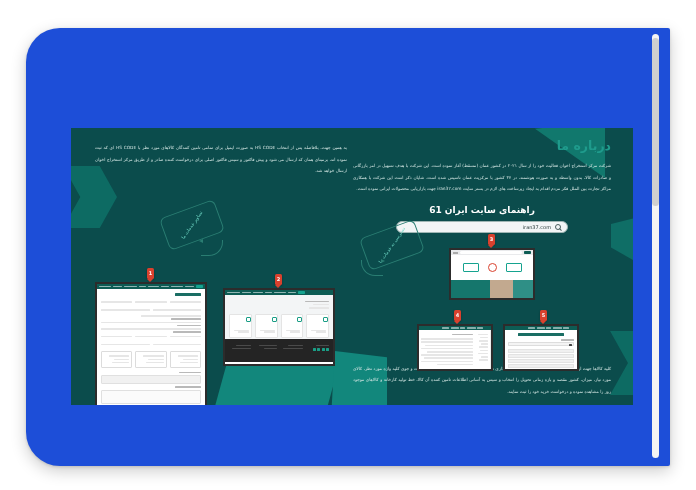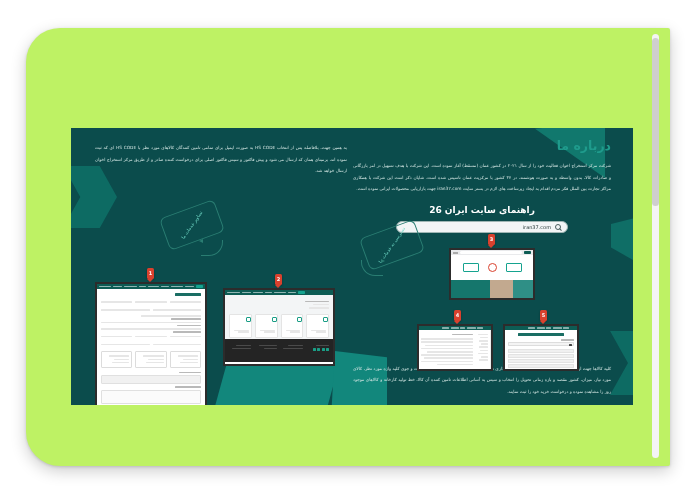--- a/index.html
+++ b/index.html
@@ -13,21 +13,21 @@
     font-family: "DejaVu Sans", "Liberation Sans", sans-serif;
   }
 
   
   .page-frame {
     position: absolute;
     left: 26px;
     top: 28px;
     width: 644px;
     height: 438px;
-    background: #bef264;
+    background: #1d4ed8;
     border-top-left-radius: 34px;
     border-bottom-left-radius: 34px;
     border-top-right-radius: 2px;
     border-bottom-right-radius: 2px;
     box-shadow: 0 5px 16px rgba(0,0,0,0.20), 0 1px 3px rgba(0,0,0,0.14);
   }
 
   
   .scroll-track {
     position: absolute;
@@ -321,21 +321,21 @@
     <div class="deco deco-tl-chevron"></div>
     <div class="deco deco-tr-tri"></div>
     <div class="deco deco-bl-para"></div>
     <div class="deco deco-bm-para"></div>
     <div class="deco deco-br-chevron"></div>
     <div class="deco deco-r-edge"></div>
 
     <div class="about-col">
       <div class="about-title">درباره ما</div>
       <div class="about-para">شرکت مرکز استخراج اخوان فعالیت خود را از سال ۲۰۲۱ در کشور عمان (مسقط) آغاز نموده است. این شرکت با هدف تسهیل در امر بازرگانی و صادرات کالا، بدون واسطه و به صورت هوشمند، در ۳۷ کشور با مرکزیت عمان تاسیس شده است. شایان ذکر است این شرکت با همکاری مراکز تجارت بین الملل فکر مردم اقدام به ایجاد زیرساخت های لازم در بستر سایت iran37.com جهت بازاریابی محصولات ایرانی نموده است.</div>
-      <div class="guide-title">راهنمای سایت ایران 26</div>
+      <div class="guide-title">راهنمای سایت ایران 61</div>
 
       <div class="searchbar">
         <span class="mag"></span>
         <span class="sval">iran37.com</span>
       </div>
     </div>
 
     <div class="left-col">
       <div class="left-para">به همین جهت، بلافاصله پس از انتخاب HS CODE به صورت ایمیل برای تمامی تامین کنندگان کالاهای مورد نظر با HS CODE ای که ثبت نموده اند، برمبنای همان کد ارسال می شود و پیش فاکتور و سپس فاکتور اصلی برای درخواست کننده صادر و از طریق مرکز استخراج اخوان ارسال خواهد شد.</div>
     </div>

